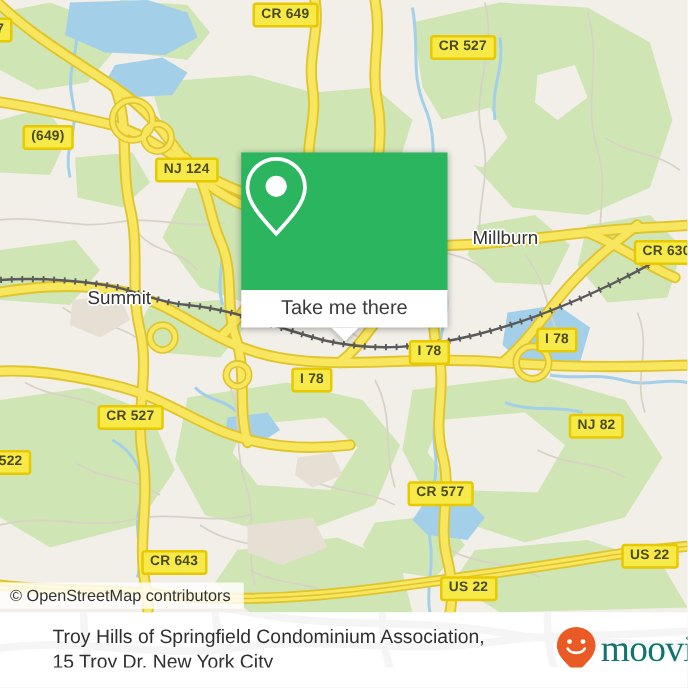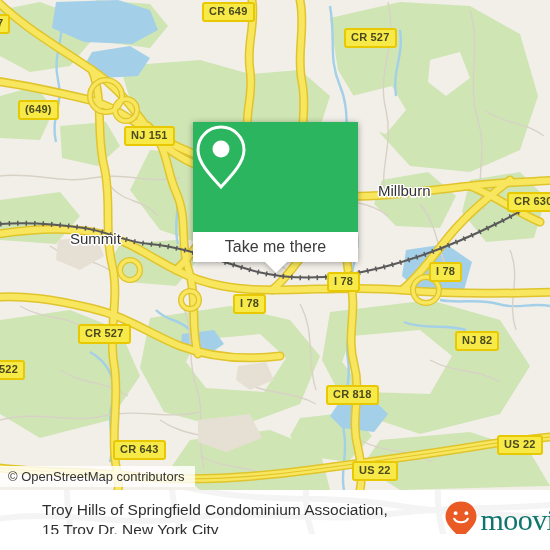--- a/index.html
+++ b/index.html
@@ -250,29 +250,29 @@
       </g>
     </svg>
 
     <div class="place" style="left:70px;top:230px;">Summit</div>
     <div class="place" style="left:378px;top:182px;">Millburn</div>
 
     <div class="shield" style="left:202px;top:2px;">CR 649</div>
     <div class="shield" style="left:344px;top:28px;">CR 527</div>
     <div class="shield" style="left:-10px;top:14px;">7</div>
     <div class="shield" style="left:18px;top:100px;">(649)</div>
-    <div class="shield" style="left:124px;top:126px;">NJ 151</div>
+    <div class="shield" style="left:124px;top:126px;">NJ 124</div>
     <div class="shield" style="left:507px;top:192px;">CR 630</div>
     <div class="shield" style="left:327px;top:272px;">I 78</div>
     <div class="shield" style="left:429px;top:262px;">I 78</div>
     <div class="shield" style="left:233px;top:294px;">I 78</div>
     <div class="shield" style="left:78px;top:324px;">CR 527</div>
     <div class="shield" style="left:-8px;top:360px;">522</div>
     <div class="shield" style="left:455px;top:331px;">NJ 82</div>
-    <div class="shield" style="left:326px;top:385px;">CR 818</div>
+    <div class="shield" style="left:326px;top:385px;">CR 577</div>
     <div class="shield" style="left:113px;top:440px;">CR 643</div>
     <div class="shield" style="left:352px;top:461px;">US 22</div>
     <div class="shield" style="left:497px;top:435px;">US 22</div>
 
     <div id="popup">
       <div id="popup-green">
         <svg width="56" height="70" viewBox="0 0 56 70">
           <path d="M28,5 C15.3,5 5,15.3 5,28 C5,40 16,52 28,65 C40,52 51,40 51,28 C51,15.3 40.7,5 28,5 Z" fill="none" stroke="#ffffff" stroke-width="3"></path>
           <circle cx="28" cy="27" r="8.5" fill="#ffffff"></circle>
         </svg>

